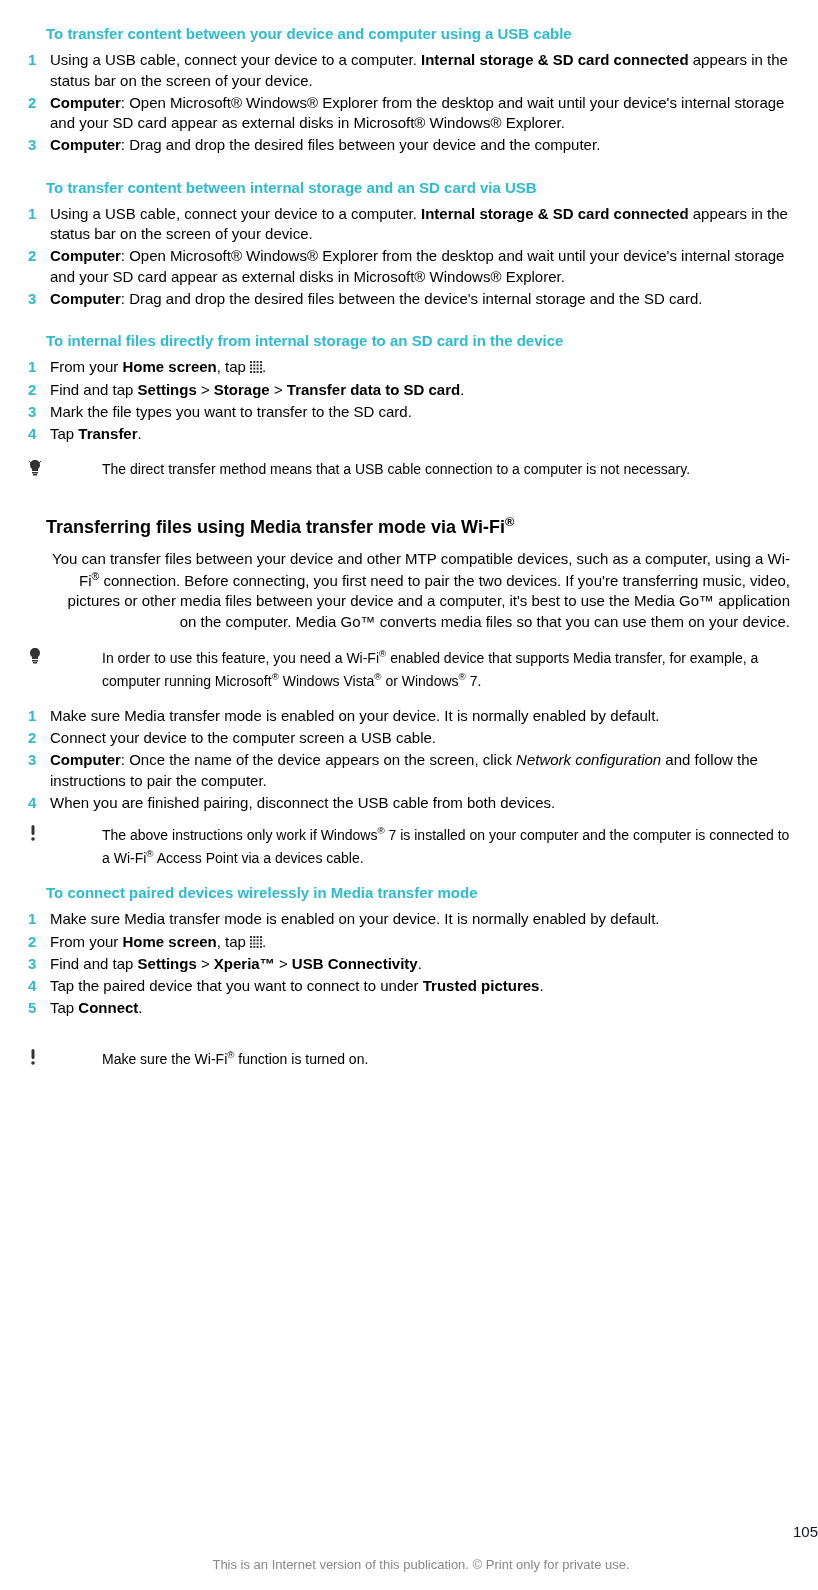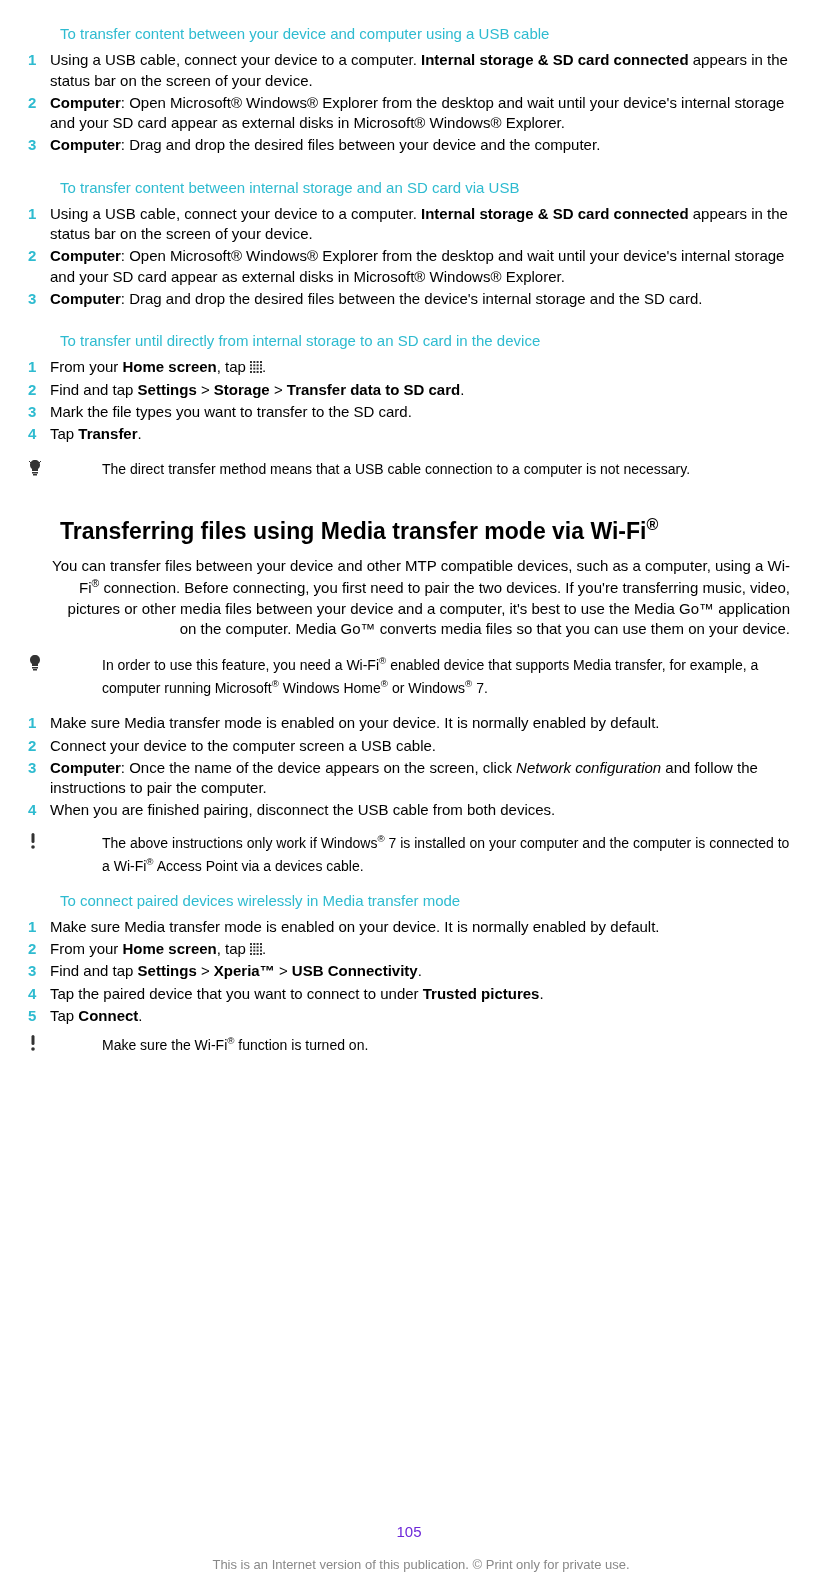--- a/index.html
+++ b/index.html
@@ -13,22 +13,22 @@
     background: #fff;
   }
   .page {
     padding: 18px 28px 18px 28px;
     box-sizing: border-box;
     position: relative;
     min-height: 1590px;
   }
   .heading-teal {
     color: #2ebbd0;
-    font-weight: normal;
-    margin-left: 32px;
+    font-weight: bold;
+    margin-left: 18px;
     margin-top: 6px;
     margin-bottom: 6px;
   }
   .step-row {
     display: flex;
     margin-top: 2px;
     margin-bottom: 2px;
   }
   .step-num {
     color: #2ebbd0;
@@ -58,36 +58,36 @@
     font-size: 14px;
     line-height: 1.6;
   }
   .apps-icon {
     display: inline-block;
     width: 12px;
     height: 12px;
     vertical-align: -1px;
   }
   .section-title {
-    font-size: 23px;
+    font-size: 18px;
     font-weight: bold;
-    margin-left: 32px;
+    margin-left: 18px;
     margin-top: 32px;
     margin-bottom: 10px;
   }
   .body-para {
     margin-left: 22px;
     margin-top: 6px;
     margin-bottom: 6px;
     text-align: right;
   }
   .sup { vertical-align: super; font-size: 0.7em; }
   .page-num {
-    text-align: center;
-    color: #6d28d9;
+    text-align: right;
+    color: #0f172a;
     position: absolute;
     bottom: 48px;
     width: 100%;
     left: 0;
   }
   .footer-note {
     text-align: center;
     color: #888;
     font-size: 13px;
     position: absolute;
@@ -127,21 +127,21 @@
     <div class="step-num">2</div>
     <div class="step-text"><span class="bold">Computer</span><span>: Open Microsoft® Windows® Explorer from the desktop and wait until your device's internal storage and your SD card appear as external disks in Microsoft® Windows® Explorer.</span></div>
   </div>
   <div class="step-row">
     <div class="step-num">3</div>
     <div class="step-text"><span class="bold">Computer</span><span>: Drag and drop the desired files between the device's internal storage and the SD card.</span></div>
   </div>
 
   <div class="spacer"></div>
 
-  <div class="heading-teal">To transfer until directly from internal storage to an SD card in the device</div>
+  <div class="heading-teal">To internal files directly from internal storage to an SD card in the device</div>
   <div class="step-row">
     <div class="step-num">1</div>
     <div class="step-text"><span>From your </span><span class="bold">Home screen</span><span>, tap </span><span class="apps-icon"><svg viewBox="0 0 12 12">
             <g fill="#333">
               <rect x="0" y="0" width="2" height="2"></rect>
               <rect x="3.3" y="0" width="2" height="2"></rect>
               <rect x="6.6" y="0" width="2" height="2"></rect>
               <rect x="10" y="0" width="2" height="2"></rect>
               <rect x="0" y="3.3" width="2" height="2"></rect>
               <rect x="3.3" y="3.3" width="2" height="2"></rect>
@@ -185,21 +185,21 @@
 
   <div class="section-title"><span>Transferring files using Media transfer mode via Wi-Fi</span><span class="sup">®</span></div>
   <div class="body-para"><span>You can transfer files between your device and other MTP compatible devices, such as a computer, using a Wi-Fi</span><span class="sup">®</span><span> connection. Before connecting, you first need to pair the two devices. If you're transferring music, video, pictures or other media files between your device and a computer, it's best to use the Media Go™ application on the computer. Media Go™ converts media files so that you can use them on your device.</span></div>
 
   <div class="tip-row">
     <div class="tip-icon"><svg width="14" height="16" viewBox="0 0 14 16">
           <path fill="#333" d="M7 0C4 0 2 2 2 5c0 2 1 3 2 4v2h6v-2c1-1 2-2 2-4 0-3-2-5-5-5z"></path>
           <rect x="4" y="12" width="6" height="1.5" fill="#333"></rect>
           <rect x="5" y="14" width="4" height="1.5" fill="#333"></rect>
         </svg></div>
-    <div class="tip-text"><span>In order to use this feature, you need a Wi-Fi</span><span class="sup">®</span><span> enabled device that supports Media transfer, for example, a computer running Microsoft</span><span class="sup">®</span><span> Windows Home</span><span class="sup">®</span><span> or Windows</span><span class="sup">®</span><span> 7.</span></div>
+    <div class="tip-text"><span>In order to use this feature, you need a Wi-Fi</span><span class="sup">®</span><span> enabled device that supports Media transfer, for example, a computer running Microsoft</span><span class="sup">®</span><span> Windows Vista</span><span class="sup">®</span><span> or Windows</span><span class="sup">®</span><span> 7.</span></div>
   </div>
 
   <div class="step-row">
     <div class="step-num">1</div>
     <div class="step-text">Make sure Media transfer mode is enabled on your device. It is normally enabled by default.</div>
   </div>
   <div class="step-row">
     <div class="step-num">2</div>
     <div class="step-text">Connect your device to the computer screen a USB cable.</div>
   </div>
@@ -254,21 +254,21 @@
   </div>
   <div class="step-row">
     <div class="step-num">4</div>
     <div class="step-text"><span>Tap the paired device that you want to connect to under </span><span class="bold">Trusted pictures</span><span>.</span></div>
   </div>
   <div class="step-row">
     <div class="step-num">5</div>
     <div class="step-text"><span>Tap </span><span class="bold">Connect</span><span>.</span></div>
   </div>
 
-  <div class="tip-row" style="margin-top:7px;">
+  <div class="tip-row" style="margin-top:28px;">
     <div class="tip-icon"><svg width="10" height="16" viewBox="0 0 10 16">
           <rect x="3.5" y="0" width="3" height="10" rx="1.5" fill="#333"></rect>
           <circle cx="5" cy="14" r="1.8" fill="#333"></circle>
         </svg></div>
     <div class="tip-text"><span>Make sure the Wi-Fi</span><span class="sup">®</span><span> function is turned on.</span></div>
   </div>
 
   <div class="page-num">105</div>
   <div class="footer-note">This is an Internet version of this publication. © Print only for private use.</div>
 

